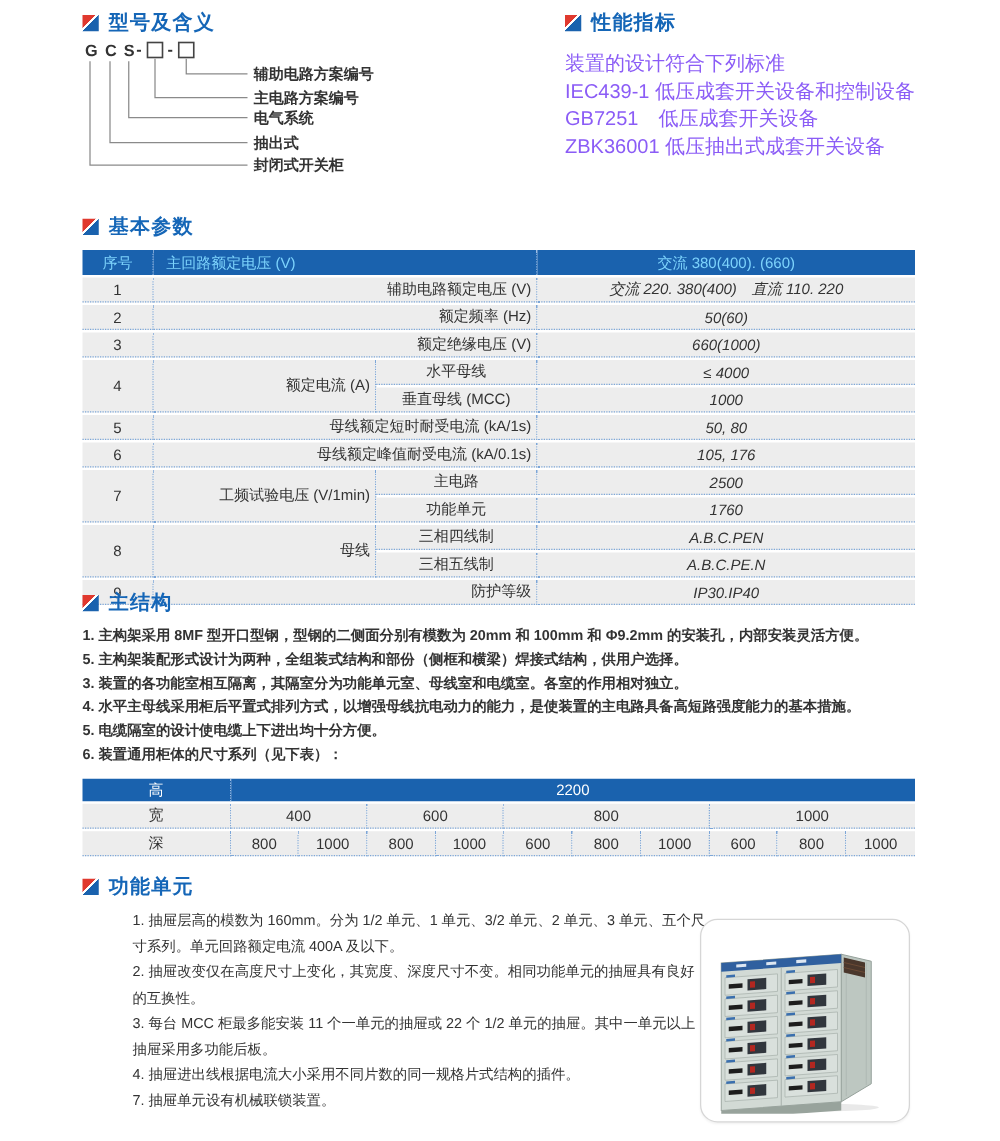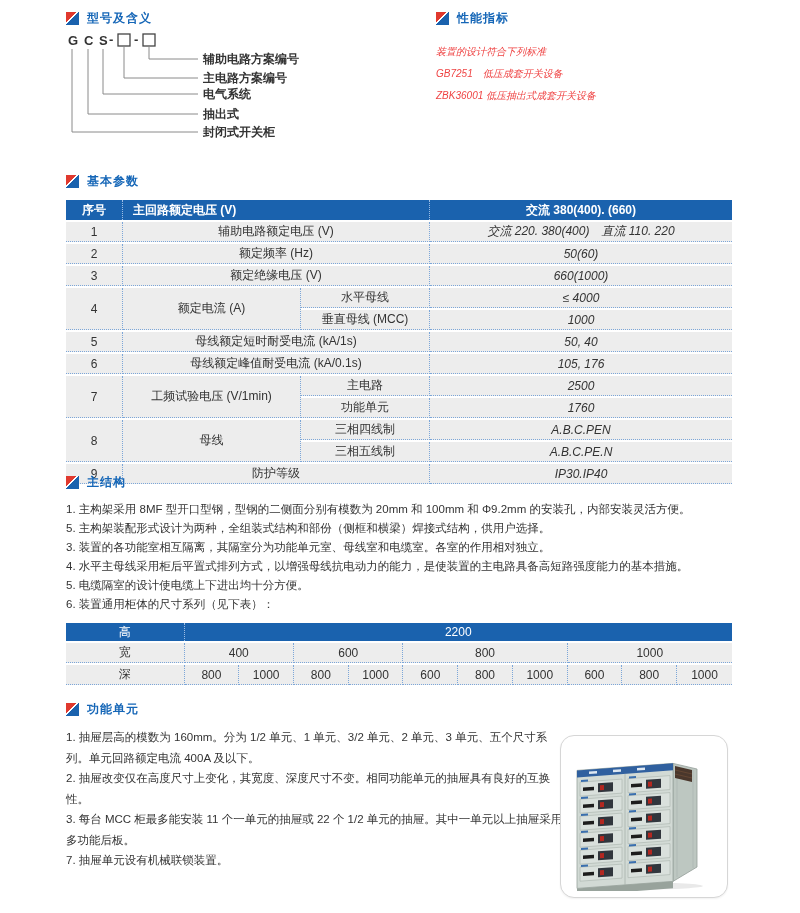--- a/index.html
+++ b/index.html
@@ -7,70 +7,70 @@
   body {
     width:800px; height:913px; position:relative; overflow:hidden;
     font-family:"Liberation Sans","DejaVu Sans",sans-serif; color:#333;
   }
   .section { position:absolute; }
   .sec-title { display:flex; align-items:center; gap:8px; height:20px; }
   .marker {
     width:13px; height:13px; flex:0 0 13px;
     background:linear-gradient(135deg,#e0392e 0%,#e0392e 40%,#ffffff 40%,#ffffff 49%,#1a62ae 49%,#1a62ae 100%);
   }
-  .sec-title h2 { font-size:12px; font-weight:bold; color:#1566b7; letter-spacing:1px; }
+  .sec-title h2 { font-size:16px; font-weight:bold; color:#1566b7; letter-spacing:1px; }
 
   
   .perf-lines { margin-top:13px; }
-  .perf-lines p { font-size:10px; line-height:22px; color:#ef4444;font-style:italic; }
+  .perf-lines p { font-size:16px; line-height:22px; color:#8b5cf6; }
 
   
   table.ptable {
     border-collapse:separate; border-spacing:0 2px; table-layout:fixed;
     width:666px; font-size:12px; color:#333; margin-top:7px;
   }
   table.ptable th {
-    background:#1a62ae; color:#ffffff; font-weight:bold; height:20px;
+    background:#1a62ae; color:#7dd3fc; font-weight:normal; height:20px;
     border-right:1px dotted #9dbde4; padding:0 4px;
   }
   table.ptable th.h-name { text-align:left; padding-left:10px; }
   table.ptable th:last-child { border-right:none; }
   table.ptable td {
     background:#ededed; height:16px; padding:1px 4px;
     border-bottom:1px dotted #7ca6d8; border-right:1px dotted #7ca6d8;
   }
   table.ptable td:last-child { border-right:none;font-style:italic; }
   td.c-no { text-align:center; }
-  td.c-name { text-align:center; padding-left:10px; }
+  td.c-name { text-align:right; padding-left:10px; }
   td.c-sub { text-align:center; padding-left:8px; }
   td.c-val { text-align:center; }
 
   
-  .struct-lines { margin-top:8px; }
+  .struct-lines { margin-top:8px;font-weight:bold; }
   .struct-lines p { font-size:11.5px; line-height:19px; color:#333; white-space:nowrap; }
 
   
   table.stable {
     border-collapse:separate; border-spacing:0 2px; table-layout:fixed;
     width:666px; font-size:12px; color:#333; margin-top:7px;
   }
   table.stable th {
     background:#1a62ae; color:#ffffff; font-weight:normal; height:18px;
     border-right:1px dotted #9dbde4; text-align:center;
   }
   table.stable th:last-child { border-right:none; }
   table.stable td {
     background:#ededed; height:16px; text-align:center;
     border-bottom:1px dotted #7ca6d8; border-right:1px dotted #7ca6d8; padding:1px 2px;
   }
   table.stable td:last-child { border-right:none; }
 
   
   .unit-lines { margin-top:8px; width:500px; }
-  .unit-lines p { font-size:11.5px; line-height:20.5px; color:#333; }
+  .unit-lines p { font-size:11.5px; line-height:20.5px; color:#333;margin-left:40px; }
 
   
   .photo-card {
     position:absolute; left:560px; top:735px; width:168px; height:163px;
     background:#ffffff; border:1px solid #d6d6d6; border-radius:14px;
     box-shadow:0 1px 2px rgba(0,0,0,0.06);
     display:flex; align-items:center; justify-content:center;
   }
   .diagram-svg text { font-family:"Liberation Sans","DejaVu Sans",sans-serif; }
 </style>
@@ -102,27 +102,28 @@
     <g font-size="12" font-weight="bold" fill="#333">
       <text x="137" y="33">辅助电路方案编号</text>
       <text x="137" y="52">主电路方案编号</text>
       <text x="137" y="68">电气系统</text>
       <text x="137" y="88">抽出式</text>
       <text x="137" y="106">封闭式开关柜</text>
     </g>
   </svg>
 </div>
 
-<div class="section" style="left:436px; top:8px; width:340px;">
+<div class="section" style="left:452px; top:8px; width:340px;">
   <div class="sec-title">
     <span class="marker"></span>
     <h2>性能指标</h2>
   </div>
   <div class="perf-lines">
     <p>装置的设计符合下列标准</p>
+    <p>IEC439-1 低压成套开关设备和控制设备</p>
     <p>GB7251　低压成套开关设备</p>
     <p>ZBK36001 低压抽出式成套开关设备</p>
   </div>
 </div>
 
 <div class="section" style="left:66px; top:171px; width:668px;">
   <div class="sec-title">
     <span class="marker"></span>
     <h2>基本参数</h2>
   </div>
@@ -162,21 +163,21 @@
         <td class="c-sub">水平母线</td>
         <td class="c-val">≤ 4000</td>
       </tr>
       <tr>
         <td class="c-sub">垂直母线 (MCC)</td>
         <td class="c-val">1000</td>
       </tr>
       <tr>
         <td class="c-no">5</td>
         <td class="c-name" colspan="2">母线额定短时耐受电流 (kA/1s)</td>
-        <td class="c-val">50, 40</td>
+        <td class="c-val">50, 80</td>
       </tr>
       <tr>
         <td class="c-no">6</td>
         <td class="c-name" colspan="2">母线额定峰值耐受电流 (kA/0.1s)</td>
         <td class="c-val">105, 176</td>
       </tr>
       <tr>
         <td class="c-no" rowspan="2">7</td>
         <td class="c-name" rowspan="2">工频试验电压 (V/1min)</td>
         <td class="c-sub">主电路</td>
@@ -254,20 +255,21 @@
 
 <div class="section" style="left:66px; top:699px; width:668px;">
   <div class="sec-title">
     <span class="marker"></span>
     <h2>功能单元</h2>
   </div>
   <div class="unit-lines">
     <p>1. 抽屉层高的模数为 160mm。分为 1/2 单元、1 单元、3/2 单元、2 单元、3 单元、五个尺寸系列。单元回路额定电流 400A 及以下。</p>
     <p>2. 抽屉改变仅在高度尺寸上变化，其宽度、深度尺寸不变。相同功能单元的抽屉具有良好的互换性。</p>
     <p>3. 每台 MCC 柜最多能安装 11 个一单元的抽屉或 22 个 1/2 单元的抽屉。其中一单元以上抽屉采用多功能后板。</p>
+    <p>4. 抽屉进出线根据电流大小采用不同片数的同一规格片式结构的插件。</p>
     <p>7. 抽屉单元设有机械联锁装置。</p>
   </div>
 </div>
 
 <div class="photo-card">
   <svg width="150" height="148" viewBox="0 0 150 148">
     <ellipse cx="72" cy="143" rx="62" ry="3.5" fill="#e9e9e9"></ellipse>
 
     <polygon points="104,20.4 128,26 128,124 104,138.4" fill="#bdc7c1" stroke="#95a09a" stroke-width="0.8"></polygon>
     <line x1="108" y1="24" x2="108" y2="134" stroke="#aab4ae" stroke-width="0.6"></line>

